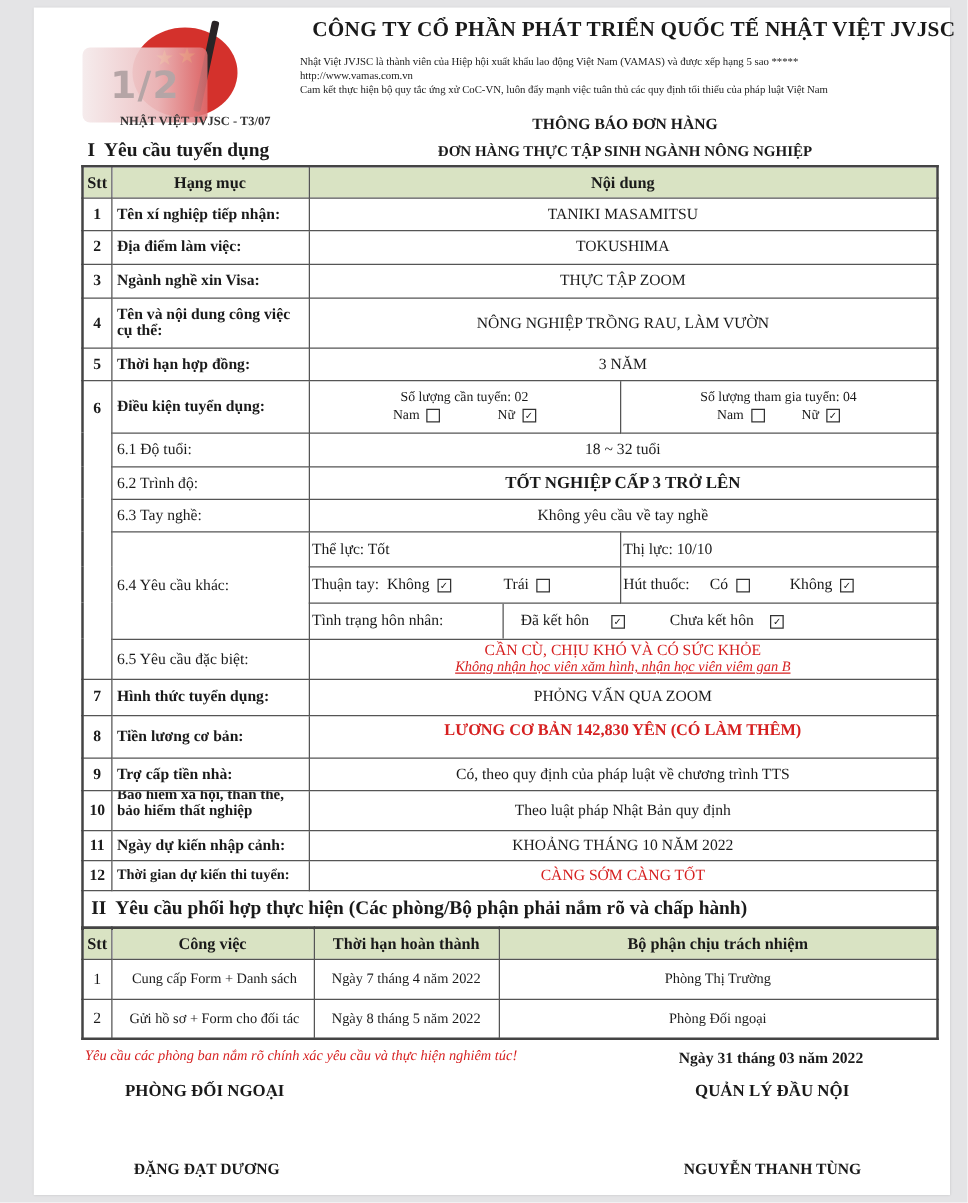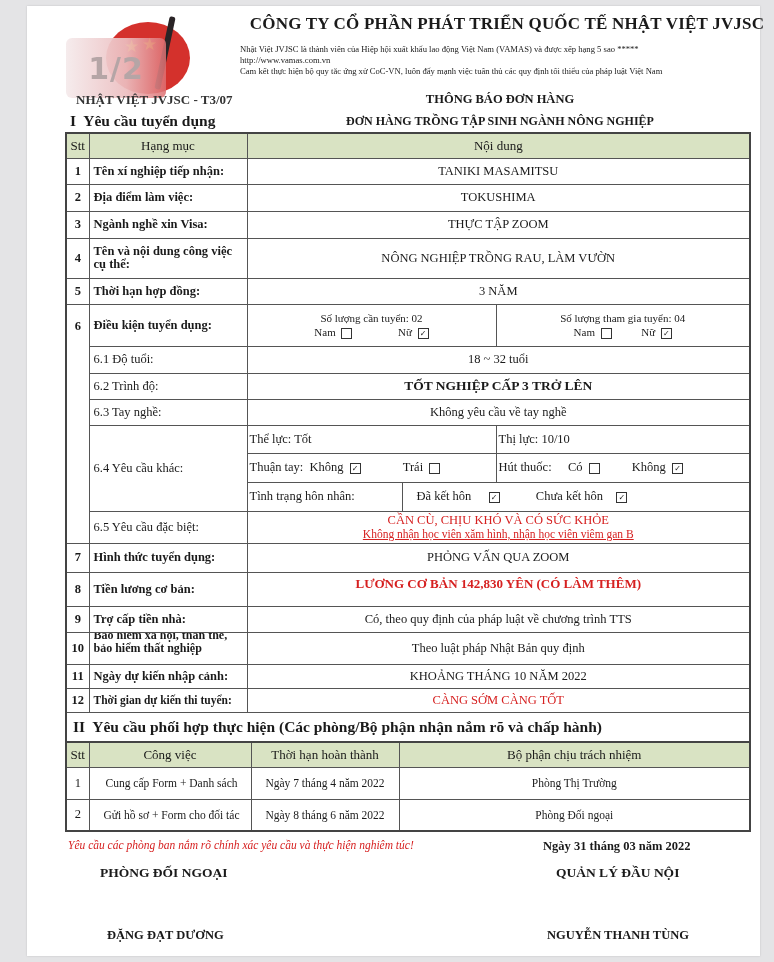--- a/index.html
+++ b/index.html
@@ -23,36 +23,36 @@
   .logo .star { position:absolute; color: #f5c518; font-size: 17px; line-height: 17px; }
   .page-badge {
     left: 66px; top: 38px; width: 100px; height: 60px; border-radius: 6px;
     background: linear-gradient(90deg, rgba(245,235,236,0.96) 0%, rgba(236,190,192,0.92) 60%, rgba(222,110,112,0.85) 100%);
     display:flex; align-items:center; justify-content:center;
     font-family: "DejaVu Sans", sans-serif; font-weight: bold; font-size: 30px; color: #b5a5a6;
     letter-spacing: 1px;
   }
   .company { left: 240px; top: 14px; width: 534px; text-align: center; font-weight: bold; font-size: 17px; letter-spacing: 0.2px; }
   .subline { left: 240px; width: 534px; text-align: left; font-size: 8.6px; line-height: 10px; }
-  .docref { left: 76px; top: 92px; font-size: 13px; font-weight: bold; color:#333; }
+  .docref { left: 96px; top: 92px; font-size: 10px; font-weight: bold; color:#333; }
   .notice { left: 300px; top: 92px; width: 400px; text-align:center; font-size: 12.5px; font-weight: bold; }
   .sec1 { left: 70px; top: 112px; font-size: 15.5px; font-weight: bold; }
   .order-title { left: 300px; top: 114px; width: 400px; text-align:center; font-size: 12px; font-weight: bold; }
 
   table.grid { position: absolute; border-collapse: collapse; table-layout: fixed; }
   table.grid td, table.grid th { border: 1px solid #555; padding: 0 4px; font-size: 12.5px; overflow: hidden; white-space: nowrap; }
-  table.grid th { background: #d9e3c3; font-weight: normal; font-size: 13px; text-align:center; }
+  table.grid th { background: #d9e3c3; font-weight: bold; font-size: 13px; text-align:center; }
   .t1 { left: 65px; top: 132px; width: 684px; border: 2px solid #444; }
   .stt { text-align:center; font-weight: bold; font-size: 11.5px; padding: 0 !important; }
   .lbl { font-weight: bold; font-size: 12.5px; }
   .lbl-sub { font-weight: normal; font-size: 12.5px; }
   .ctr { text-align: center; }
   .red { color: #d62020; }
   .bold { font-weight: bold; }
-  .ital { }
+  .ital { font-style: italic; }
   .cb { display:inline-block; width: 9px; height: 9px; border: 1px solid #333; font-size: 8px; line-height: 9px; text-align:center; vertical-align: middle; margin-left: 3px; }
   .inner { width:100%; border-collapse: collapse; font-family: Liberation Serif, serif; }
   .t2 { left: 65px; top: 741px; width: 684px; border: 2px solid #444; }
   .footer-note { left: 68px; top: 839px; font-size: 11.5px; font-style: italic; font-weight: normal; color: #d62020; }
   .footer-date { left: 543px; top: 839px; font-size: 12.5px; font-weight: bold; }
   .sig { font-size: 13.5px; font-weight: bold; }
   .wrap2 { white-space: normal !important; line-height: 13px; }
 </style>
 </head>
 <body>
@@ -70,21 +70,21 @@
 <div class="abs company">CÔNG TY CỔ PHẦN PHÁT TRIỂN QUỐC TẾ NHẬT VIỆT JVJSC</div>
 <div class="abs subline" style="top:44px;">Nhật Việt JVJSC là thành viên của Hiệp hội xuất khẩu lao động Việt Nam (VAMAS) và được xếp hạng 5 sao *****</div>
 <div class="abs subline" style="top:55px;">http://www.vamas.com.vn</div>
 <div class="abs subline" style="top:66px;">Cam kết thực hiện bộ quy tắc ứng xử CoC-VN, luôn đẩy mạnh việc tuân thủ các quy định tối thiểu của pháp luật Việt Nam</div>
 <div class="abs docref">NHẬT VIỆT JVJSC - T3/07</div>
 <div class="abs notice">THÔNG BÁO ĐƠN HÀNG</div>
 <div class="abs sec1">
   <span>I</span>&nbsp;
   <span>Yêu cầu tuyển dụng</span>
 </div>
-<div class="abs order-title">ĐƠN HÀNG TRỒNG TẬP SINH NGÀNH NÔNG NGHIỆP</div>
+<div class="abs order-title">ĐƠN HÀNG THỰC TẬP SINH NGÀNH NÔNG NGHIỆP</div>
 
 <table class="grid t1">
   <colgroup>
       <col style="width:23px">
       <col style="width:158px">
       <col style="width:249px">
       <col style="width:254px">
     </colgroup>
   <tbody>
       <tr style="height:25px">
@@ -233,21 +233,21 @@
     <td colspan="2" class="ctr">KHOẢNG THÁNG 10 NĂM 2022</td>
   </tr>
   <tr style="height:24px">
     <td class="stt">12</td>
     <td class="lbl" style="font-size:11.5px">Thời gian dự kiến thi tuyển:</td>
     <td colspan="2" class="ctr red">CÀNG SỚM CÀNG TỐT</td>
   </tr>
   <tr style="height:31px">
     <td colspan="4" style="font-size:15.5px;font-weight:bold;padding-left:6px">
       <span>II</span>&nbsp;
-      <span>Yêu cầu phối hợp thực hiện (Các phòng/Bộ phận nhận nắm rõ và chấp hành)</span>
+      <span>Yêu cầu phối hợp thực hiện (Các phòng/Bộ phận phải nắm rõ và chấp hành)</span>
     </td>
   </tr>
 </tbody>
   </table>
 
 <table class="grid t2">
   <colgroup>
       <col style="width:23px">
       <col style="width:162px">
       <col style="width:148px">
@@ -262,21 +262,21 @@
   </tr>
   <tr style="height:32px">
     <td class="stt" style="font-weight:normal">1</td>
     <td style="font-size:11.5px;padding-left:16px">Cung cấp Form + Danh sách</td>
     <td class="ctr" style="font-size:11.5px">Ngày 7 tháng 4 năm 2022</td>
     <td class="ctr" style="font-size:11.5px">Phòng Thị Trường</td>
   </tr>
   <tr style="height:32px">
     <td class="stt" style="font-weight:normal">2</td>
     <td style="font-size:11.5px;padding-left:14px">Gửi hồ sơ + Form cho đối tác</td>
-    <td class="ctr" style="font-size:11.5px">Ngày 8 tháng 6 năm 2022</td>
+    <td class="ctr" style="font-size:11.5px">Ngày 8 tháng 5 năm 2022</td>
     <td class="ctr" style="font-size:11.5px">Phòng Đối ngoại</td>
   </tr>
 </tbody>
   </table>
 
 <div class="abs footer-note">Yêu cầu các phòng ban nắm rõ chính xác yêu cầu và thực hiện nghiêm túc!</div>
 <div class="abs footer-date">Ngày 31 tháng 03 năm 2022</div>
 <div class="abs sig" style="left:100px;top:865px;">PHÒNG ĐỐI NGOẠI</div>
 <div class="abs sig" style="left:556px;top:865px;">QUẢN LÝ ĐẦU NỘI</div>
 <div class="abs sig" style="left:107px;top:928px;font-size:12.5px">ĐẶNG ĐẠT DƯƠNG</div>

